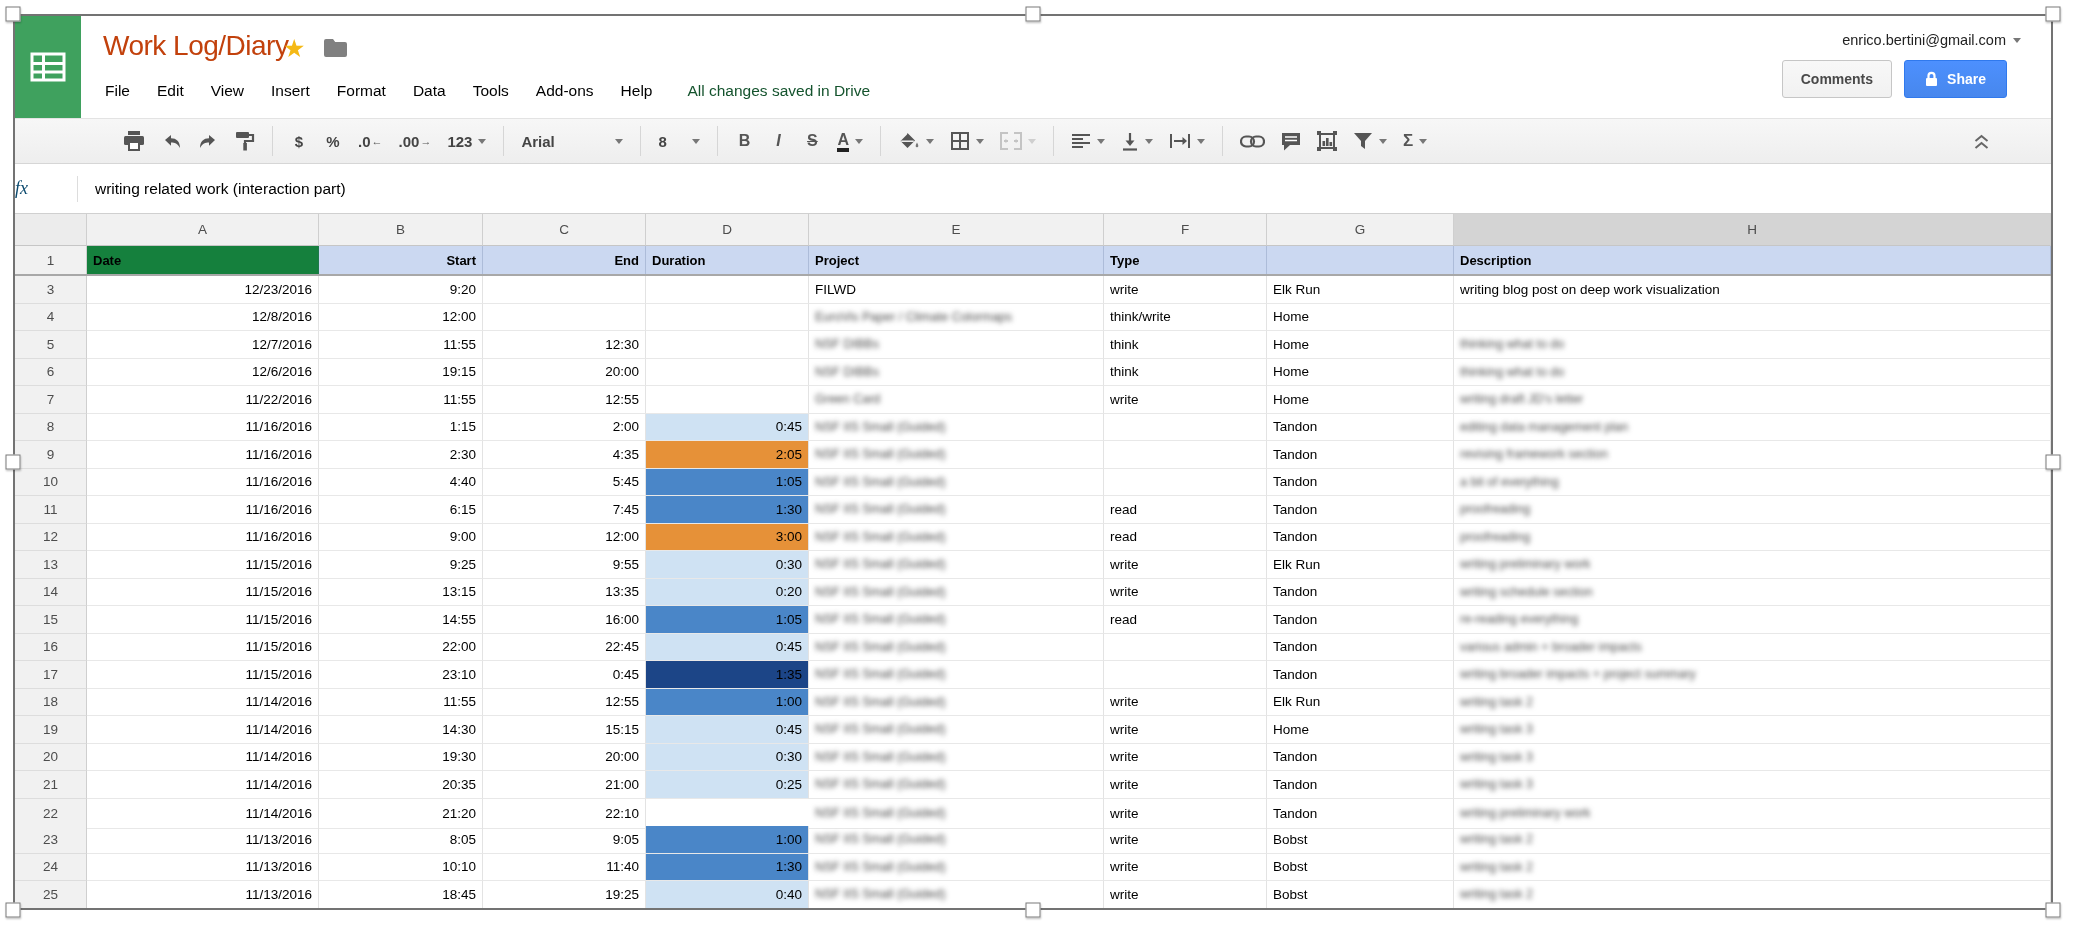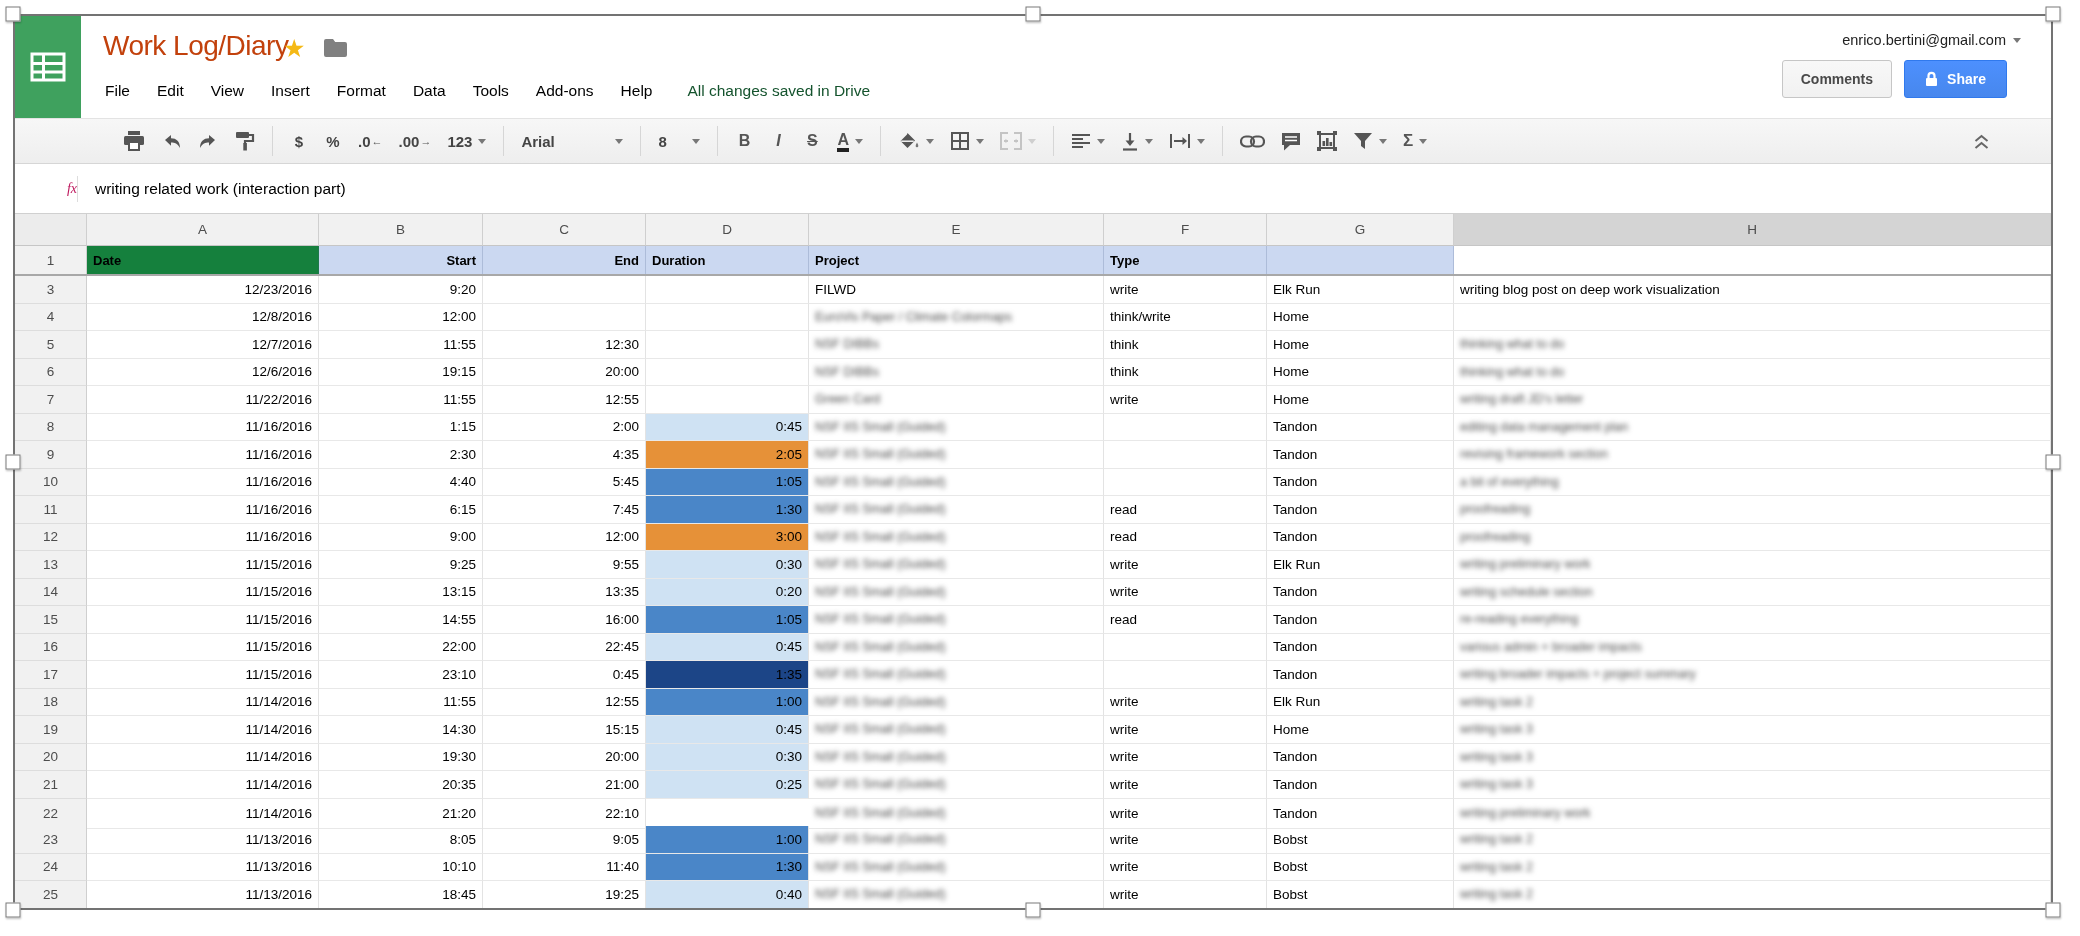--- a/index.html
+++ b/index.html
@@ -57,22 +57,22 @@
   .b-label { font-size:16px; font-weight:bold; }
   .i-label { font-size:16px; font-style:italic; font-weight:bold; }
   .s-label { font-size:16px; font-weight:bold; text-decoration:line-through; }
   .a-label { font-size:16px; font-weight:bold; border-bottom:4px solid #222; line-height:17px; }
   .sigma-label { font-size:17px; font-weight:bold; }
   .collapse-btn { margin-left:auto; margin-right:52px; }
 
   
   .formula-bar { position:absolute; left:0; right:0; top:148px; height:50px; background:#fff;
                  border-bottom:1px solid #d0d0d0; display:flex; align-items:center; }
-  .fx { width:62px; text-align:right; font-family:"Liberation Serif", serif; font-style:italic;
-        font-size:14px; color:#be185d; }
+  .fx { width:62px; text-align:left; font-family:"Liberation Serif", serif; font-style:italic;
+        font-size:18px; color:#0c4a6e; }
   .fx-div { width:1px; height:26px; background:#ddd; }
   .formula-value { margin-left:17px; font-size:15.5px; color:#000; white-space:nowrap; }
 
   
   .grid { position:absolute; left:0; right:0; top:198px; bottom:0; overflow:hidden;
           --cols:72px 232px 164px 163px 163px 295px 163px 187px minmax(0,1fr); }
   .gridrow { display:grid; grid-template-columns:var(--cols); }
   .col-headers { height:32px; }
   .col-headers > div { background:#f1f1f1; border-right:1px solid #cfcfcf; border-bottom:1px solid #c6c6c6;
         display:flex; align-items:center; justify-content:center; font-size:13.5px; color:#4d4d4d; }
@@ -312,20 +312,21 @@
 
         <div class="gridrow hdr-row">
           <div class="num">1</div>
           <div style="background: #15803d;">Date</div>
           <div class="r" style="background: rgb(203, 216, 241);">Start</div>
           <div class="r" style="background: rgb(203, 216, 241);">End</div>
           <div style="background: rgb(203, 216, 241);">Duration</div>
           <div style="background: rgb(203, 216, 241);">Project</div>
           <div style="background: rgb(203, 216, 241);">Type</div>
           <div style="background: rgb(203, 216, 241);"></div>
+          <div style="background: rgb(203, 216, 241);">Description</div>
         </div>
 
         <div class="frozen-divider"></div>
 
         <div id="data-rows">
             <div class="gridrow drow">
     <div class="num">3</div>
     <div class="r">12/23/2016</div>
     <div class="r">9:20</div>
     <div class="r"></div>

